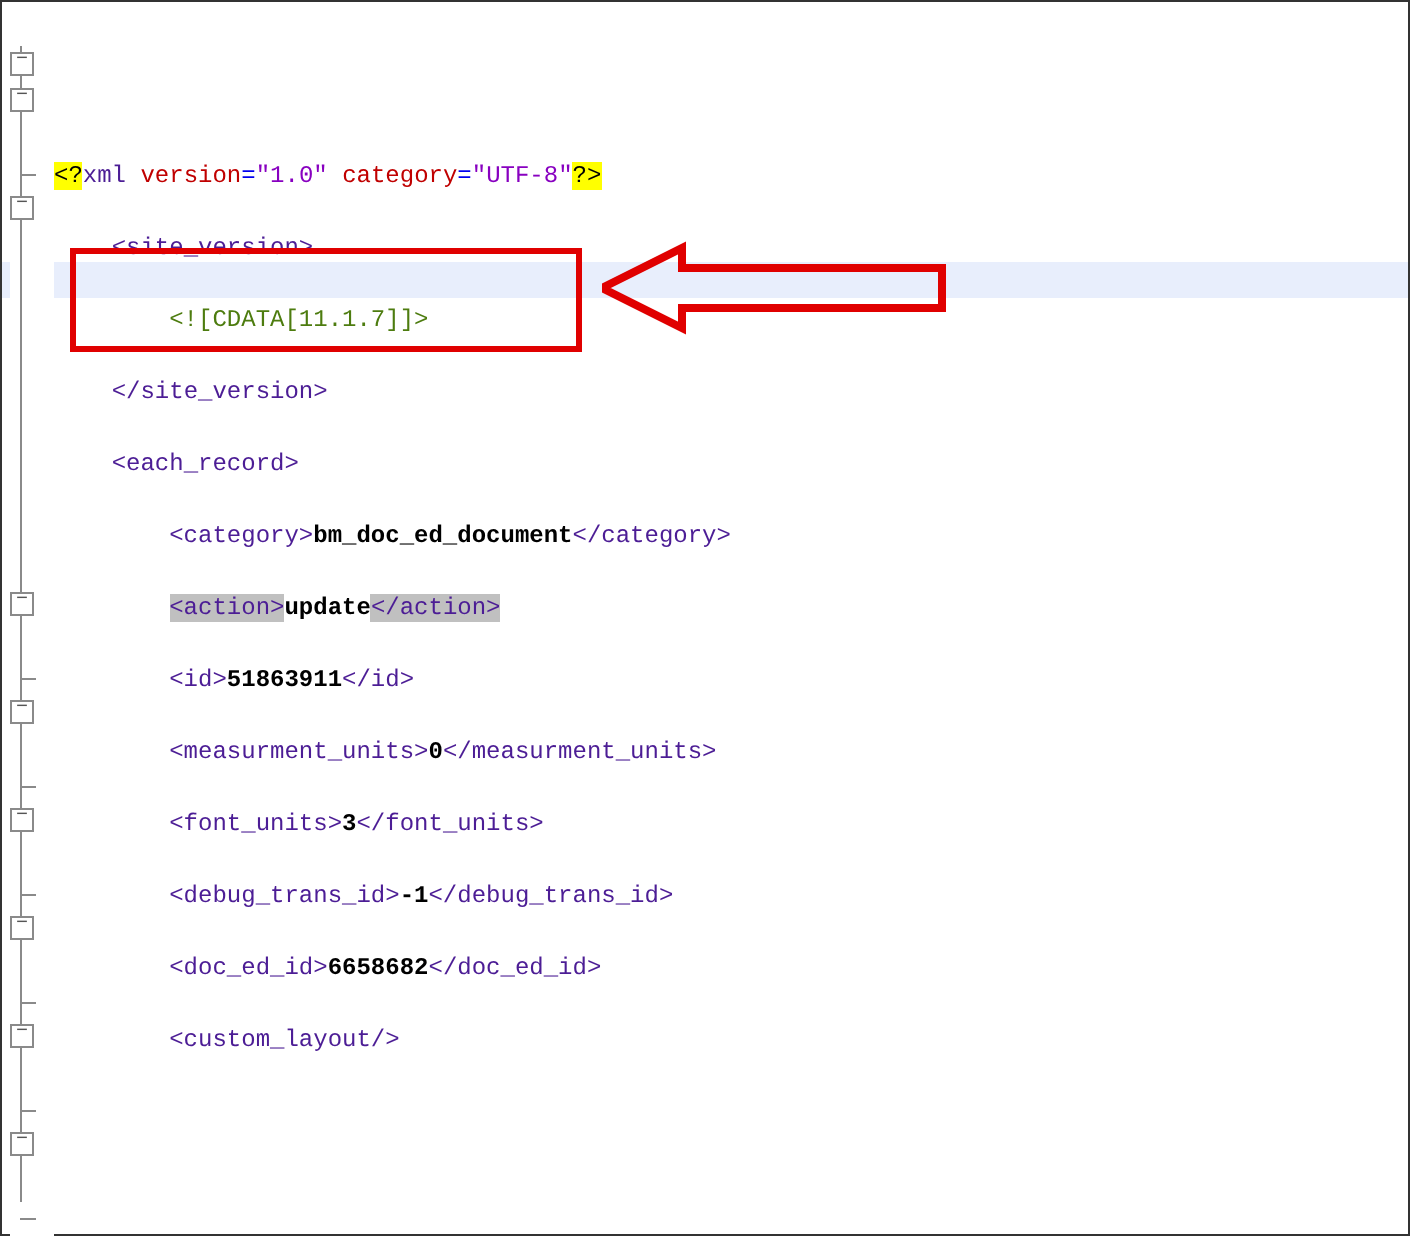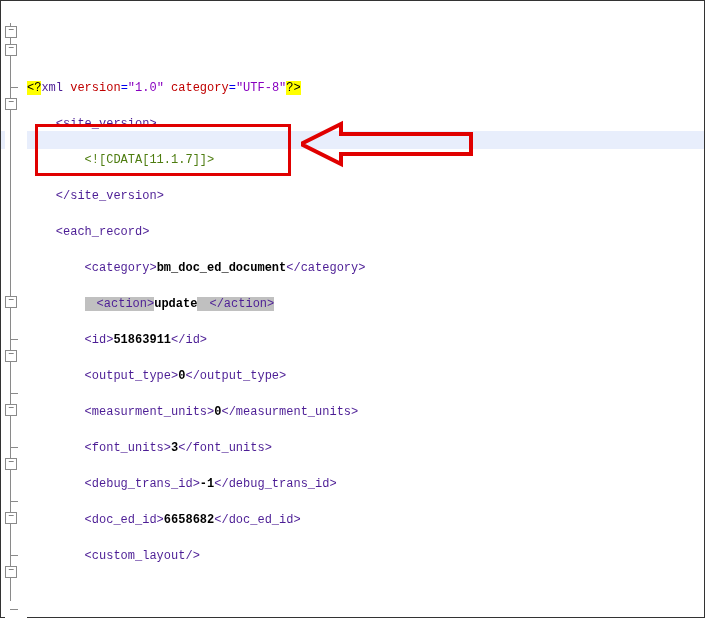--- a/index.html
+++ b/index.html
@@ -78,21 +78,21 @@
 
   .highlight-row {
     position: absolute;
     left: 0px;
     width: 100%;
     height: 18px;
     background: #e8eefc;
     z-index: 0;
   }
 
-  .selected-bg { background: #c0c0c0; padding-left: 12px; }
+  .selected-bg { background: #c0c0c0; }
 
   .red-box {
     position: absolute;
     border: 3px solid #e00000;
     z-index: 5;
     pointer-events: none;
   }
   .arrow {
     position: absolute;
     z-index: 5;
@@ -132,21 +132,20 @@
     </div>
 
 <span class="line"><span class="xml-yellow">&lt;?</span><span class="xml-tag">xml</span> <span class="xml-attr">version</span><span class="xml-angle">=</span><span class="xml-val">"1.0"</span> <span class="xml-attr">category</span><span class="xml-angle">=</span><span class="xml-val">"UTF-8"</span><span class="xml-yellow">?&gt;</span></span>
 <span class="line">    <span class="xml-tag">&lt;site_version&gt;</span></span>
 <span class="line">        <span class="xml-comment">&lt;![CDATA[11.1.7]]&gt;</span></span>
 <span class="line">    <span class="xml-tag">&lt;/site_version&gt;</span></span>
 <span class="line">    <span class="xml-tag">&lt;each_record&gt;</span></span>
 <span class="line">        <span class="xml-tag">&lt;category&gt;</span><span class="xml-text">bm_doc_ed_document</span><span class="xml-tag">&lt;/category&gt;</span></span>
 <span class="line">        <span class="selected-bg"><span class="xml-tag">&lt;action&gt;</span></span><span class="xml-text">update</span><span class="selected-bg"><span class="xml-tag">&lt;/action&gt;</span></span></span>
 <span class="line">        <span class="xml-tag">&lt;id&gt;</span><span class="xml-text">51863911</span><span class="xml-tag">&lt;/id&gt;</span></span>
-<span class="line">        <span class="xml-tag">&lt;output_type&gt;</span><span class="xml-text">0</span><span class="xml-tag">&lt;/output_type&gt;</span></span>
 <span class="line">        <span class="xml-tag">&lt;measurment_units&gt;</span><span class="xml-text">0</span><span class="xml-tag">&lt;/measurment_units&gt;</span></span>
 <span class="line">        <span class="xml-tag">&lt;font_units&gt;</span><span class="xml-text">3</span><span class="xml-tag">&lt;/font_units&gt;</span></span>
 <span class="line">        <span class="xml-tag">&lt;debug_trans_id&gt;</span><span class="xml-text">-1</span><span class="xml-tag">&lt;/debug_trans_id&gt;</span></span>
 <span class="line">        <span class="xml-tag">&lt;doc_ed_id&gt;</span><span class="xml-text">6658682</span><span class="xml-tag">&lt;/doc_ed_id&gt;</span></span>
 <span class="line">        <span class="xml-tag">&lt;custom_layout/&gt;</span></span>
 
 
 
 
 

